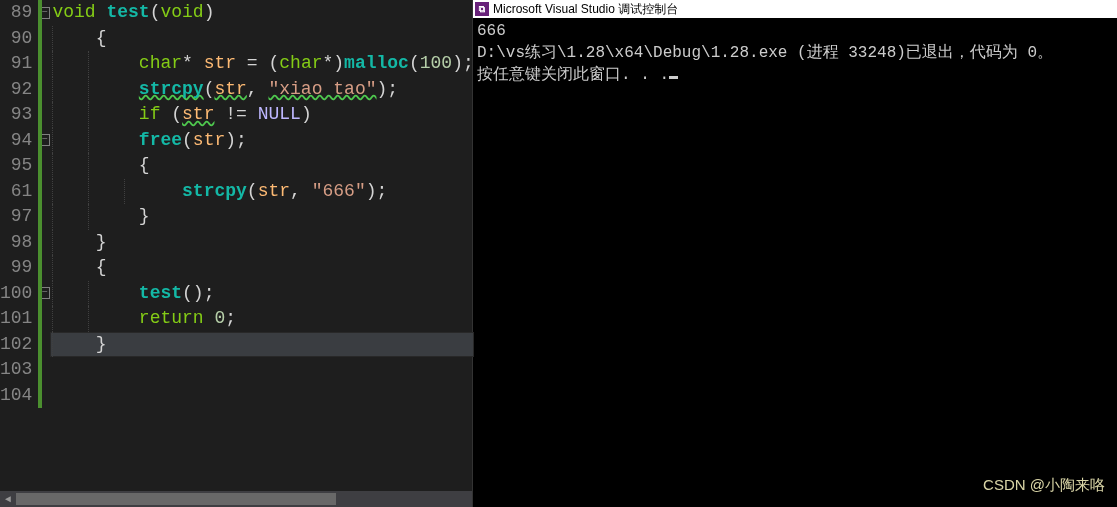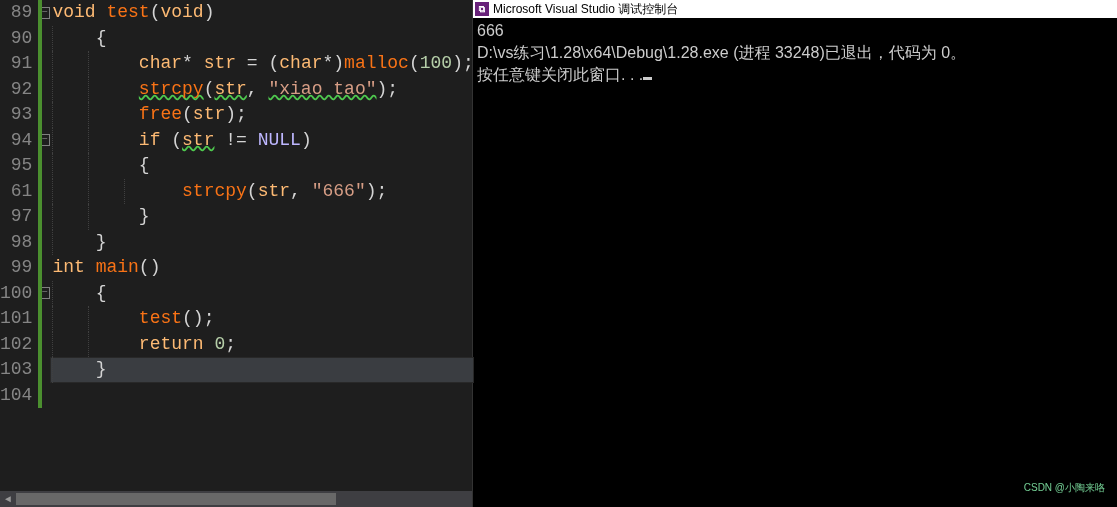--- a/index.html
+++ b/index.html
@@ -77,22 +77,22 @@
   }
   .code-line.active {
     background: #3a3d41;
     box-shadow: 0 0 0 1px #282828 inset;
   }
   .indent-guide {
     position: absolute;
     top: 0; bottom: 0;
     border-left: 1px dotted #404040;
   }
-  .kw { color: #fdba74; }
-  .fn { color: #f97316; }
+  .kw { color: #84cc16; }
+  .fn { color: #14b8a6; font-weight: bold; }
   .var { color: #fdba74; }
   .num { color: #b5cea8; }
   .str { color: #d69d85; }
   .op { color: #d4d4d4; }
   .pn { color: #d4d4d4; }
   .macro { color: #beb7ff; }
 
   .squiggle {
     text-decoration: underline wavy #4ec94e;
     text-decoration-skip-ink: none;
@@ -127,21 +127,21 @@
     display: inline-flex;
     align-items: center; justify-content: center;
     color: #fff;
     font-size: 9px;
     font-weight: bold;
   }
   .console-body {
     flex: 1;
     padding: 2px 4px;
     color: #cccccc;
-    font-family: Liberation Sans, sans-serif;
+    font-family: Liberation Mono, monospace;
     font-size: 16px;
     line-height: 22px;
     white-space: pre-wrap;
   }
   .cursor-block {
     display: inline-block;
     width: 9px; height: 3px;
     background: #cccccc;
     vertical-align: baseline;
   }
@@ -163,23 +163,23 @@
   .scroll-thumb {
     height: 12px;
     background: #686868;
     border-radius: 0;
     margin-left: 0;
   }
   .watermark {
     position: absolute;
     right: 12px;
     bottom: 12px;
-    color: #86efac;
+    color: #fef9c3;
     font-family: 'Microsoft YaHei', sans-serif;
-    font-size: 10px;
+    font-size: 15px;
     opacity: 0.85;
   }
 </style>
 </head>
 <body>
 
 <div class="editor-pane">
   <div class="code-area">
     <div class="gutter" id="gutter">
         <div class="gutter-line">89</div>
@@ -224,27 +224,26 @@
         <div class="fold-mark"></div>
         <div class="fold-mark"></div>
         <div class="fold-mark"></div>
         <div class="fold-mark"></div>
       </div>
     <div class="code-col" id="codecol">
         <div class="code-line"><span></span><span class="kw">void</span><span class="op"> </span><span class="fn">test</span><span class="pn">(</span><span class="kw">void</span><span class="pn">)</span></div>
         <div class="code-line"><span class="indent-guide" style="left: 2px;"></span><span>    </span><span class="pn">{</span></div>
         <div class="code-line"><span class="indent-guide" style="left: 2px;"></span><span class="indent-guide" style="left: 38px;"></span><span>        </span><span class="kw">char</span><span class="op">* </span><span class="var">str</span><span class="op"> = (</span><span class="kw">char</span><span class="op">*)</span><span class="fn">malloc</span><span class="pn">(</span><span class="num">100</span><span class="pn">);</span></div>
         <div class="code-line"><span class="indent-guide" style="left: 2px;"></span><span class="indent-guide" style="left: 38px;"></span><span>        </span><span class="fn squiggle">strcpy</span><span class="pn">(</span><span class="var squiggle">str</span><span class="op">, </span><span class="str squiggle-str">"xiao tao"</span><span class="pn">);</span></div>
+        <div class="code-line"><span class="indent-guide" style="left: 2px;"></span><span class="indent-guide" style="left: 38px;"></span><span>        </span><span class="kw">if</span><span class="op"> (</span><span class="var squiggle">str</span><span class="op"> != </span><span class="macro">NULL</span><span class="pn">)</span></div>
         <div class="code-line"><span class="indent-guide" style="left: 2px;"></span><span class="indent-guide" style="left: 38px;"></span><span>        </span><span class="fn">free</span><span class="pn">(</span><span class="var">str</span><span class="pn">);</span></div>
-        <div class="code-line"><span class="indent-guide" style="left: 2px;"></span><span class="indent-guide" style="left: 38px;"></span><span>        </span><span class="kw">if</span><span class="op"> (</span><span class="var squiggle">str</span><span class="op"> != </span><span class="macro">NULL</span><span class="pn">)</span></div>
         <div class="code-line"><span class="indent-guide" style="left: 2px;"></span><span class="indent-guide" style="left: 38px;"></span><span>        </span><span class="pn">{</span></div>
         <div class="code-line"><span class="indent-guide" style="left: 2px;"></span><span class="indent-guide" style="left: 38px;"></span><span class="indent-guide" style="left: 74px;"></span><span>            </span><span class="fn">strcpy</span><span class="pn">(</span><span class="var">str</span><span class="op">, </span><span class="str">"666"</span><span class="pn">);</span></div>
         <div class="code-line"><span class="indent-guide" style="left: 2px;"></span><span class="indent-guide" style="left: 38px;"></span><span>        </span><span class="pn">}</span></div>
         <div class="code-line"><span class="indent-guide" style="left: 2px;"></span><span>    </span><span class="pn">}</span></div>
-        <div class="code-line"><span></span><span class="kw">int</span><span class="op"> </span><span class="fn">main</span><span class="pn">()</span></div>
         <div class="code-line"><span class="indent-guide" style="left: 2px;"></span><span>    </span><span class="pn">{</span></div>
         <div class="code-line"><span class="indent-guide" style="left: 2px;"></span><span class="indent-guide" style="left: 38px;"></span><span>        </span><span class="fn">test</span><span class="pn">();</span></div>
         <div class="code-line"><span class="indent-guide" style="left: 2px;"></span><span class="indent-guide" style="left: 38px;"></span><span>        </span><span class="kw">return</span><span class="op"> </span><span class="num">0</span><span class="pn">;</span></div>
         <div class="code-line active"><span class="indent-guide" style="left: 2px;"></span><span>    </span><span class="pn">}</span></div>
       </div>
   </div>
   <div class="scrollbar">
     <div class="scroll-arrow">◄</div>
     <div class="scroll-thumb" style="width:320px;"></div>
   </div>

